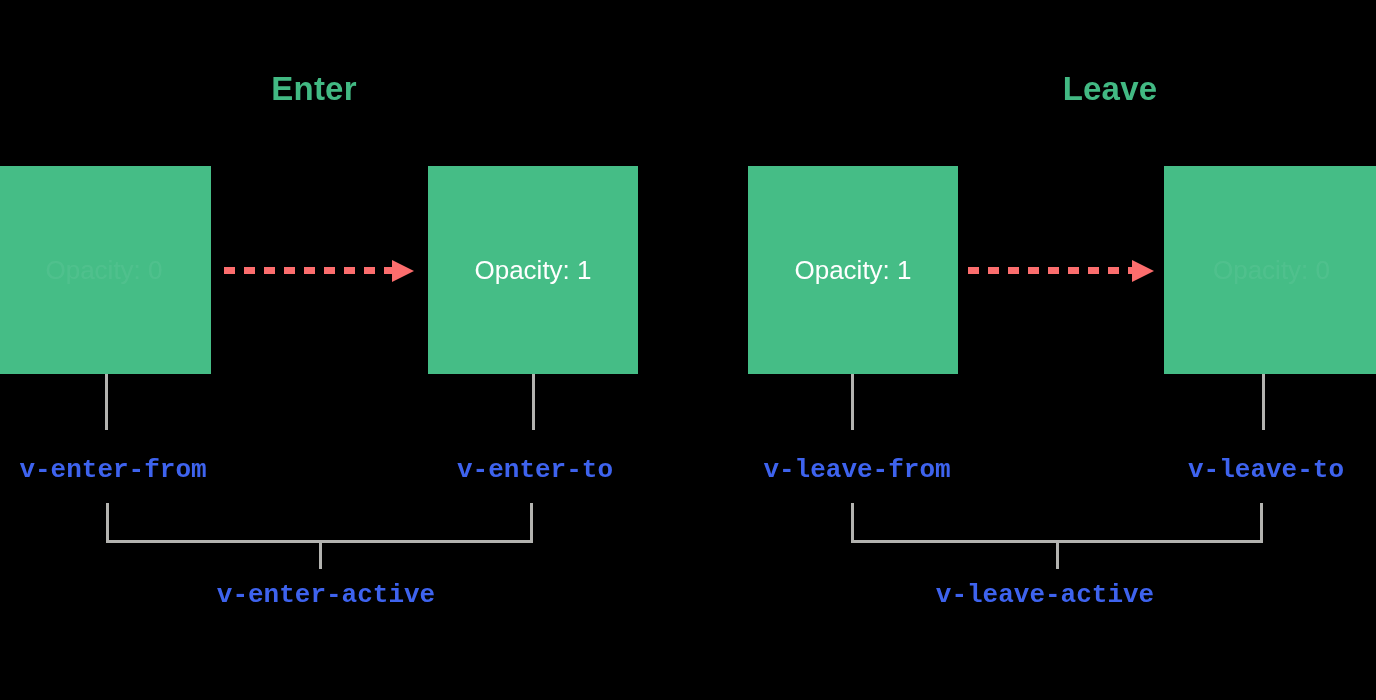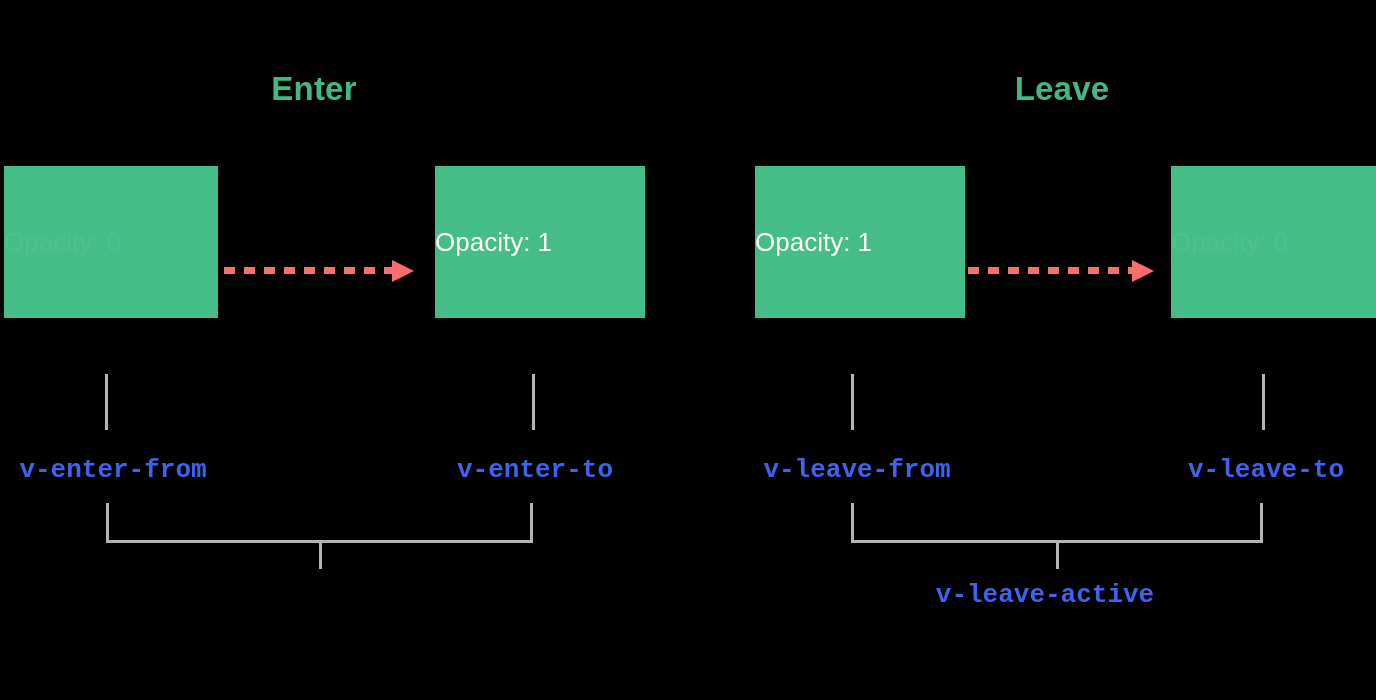--- a/index.html
+++ b/index.html
@@ -17,32 +17,31 @@
     font-family:"Liberation Sans", sans-serif;
     font-weight:bold;
     font-size:33px;
     color:#42b983;
     letter-spacing:0.2px;
     white-space:nowrap;
     text-align:center;
     transform:translateX(-50%);
   }
   #title-enter { left:314px; top:70px;text-align:right; }
-  #title-leave { left:1062px; top:70px; }
+  #title-leave { left:1110px; top:70px; }
 
   
   .box {
     position:absolute;
     top:166px;
-    height:152px;
+    height:208px;
     background:#45bd86;
     display:flex;
     align-items:center;
-    justify-content:flex-start;
-    margin-left:7px;
+    justify-content:center;
   }
   .box-label {
     font-family:"Liberation Sans", sans-serif;
     font-size:26px;
     color:#ffffff;
     white-space:nowrap;
     line-height:1;
   }
   .box-label.faded { color:#ffffff; opacity:0.055; }
 
@@ -145,20 +144,21 @@
 
   <div class="stem" id="stem-enter-from"></div>
   <div class="stem" id="stem-enter-to"></div>
 
   <div class="class-label" id="label-enter-to">v-enter-to</div>
   <div class="class-label" id="label-enter-from">v-enter-from</div>
 
   <div class="bracket" id="bracket-enter"></div>
   <div class="bracket-stem" id="bracket-stem-enter"></div>
 
+  <div class="class-label" id="label-enter-active">v-enter-active</div>
 
   <div class="section-title" id="title-leave">Leave</div>
 
   <div class="box" id="box-leave-from">
     <span class="box-label">Opacity: 1</span>
   </div>
 
   <div class="arrow" id="arrow-leave">
     <div class="arrow-line"></div>
     <div class="arrow-head"></div>

